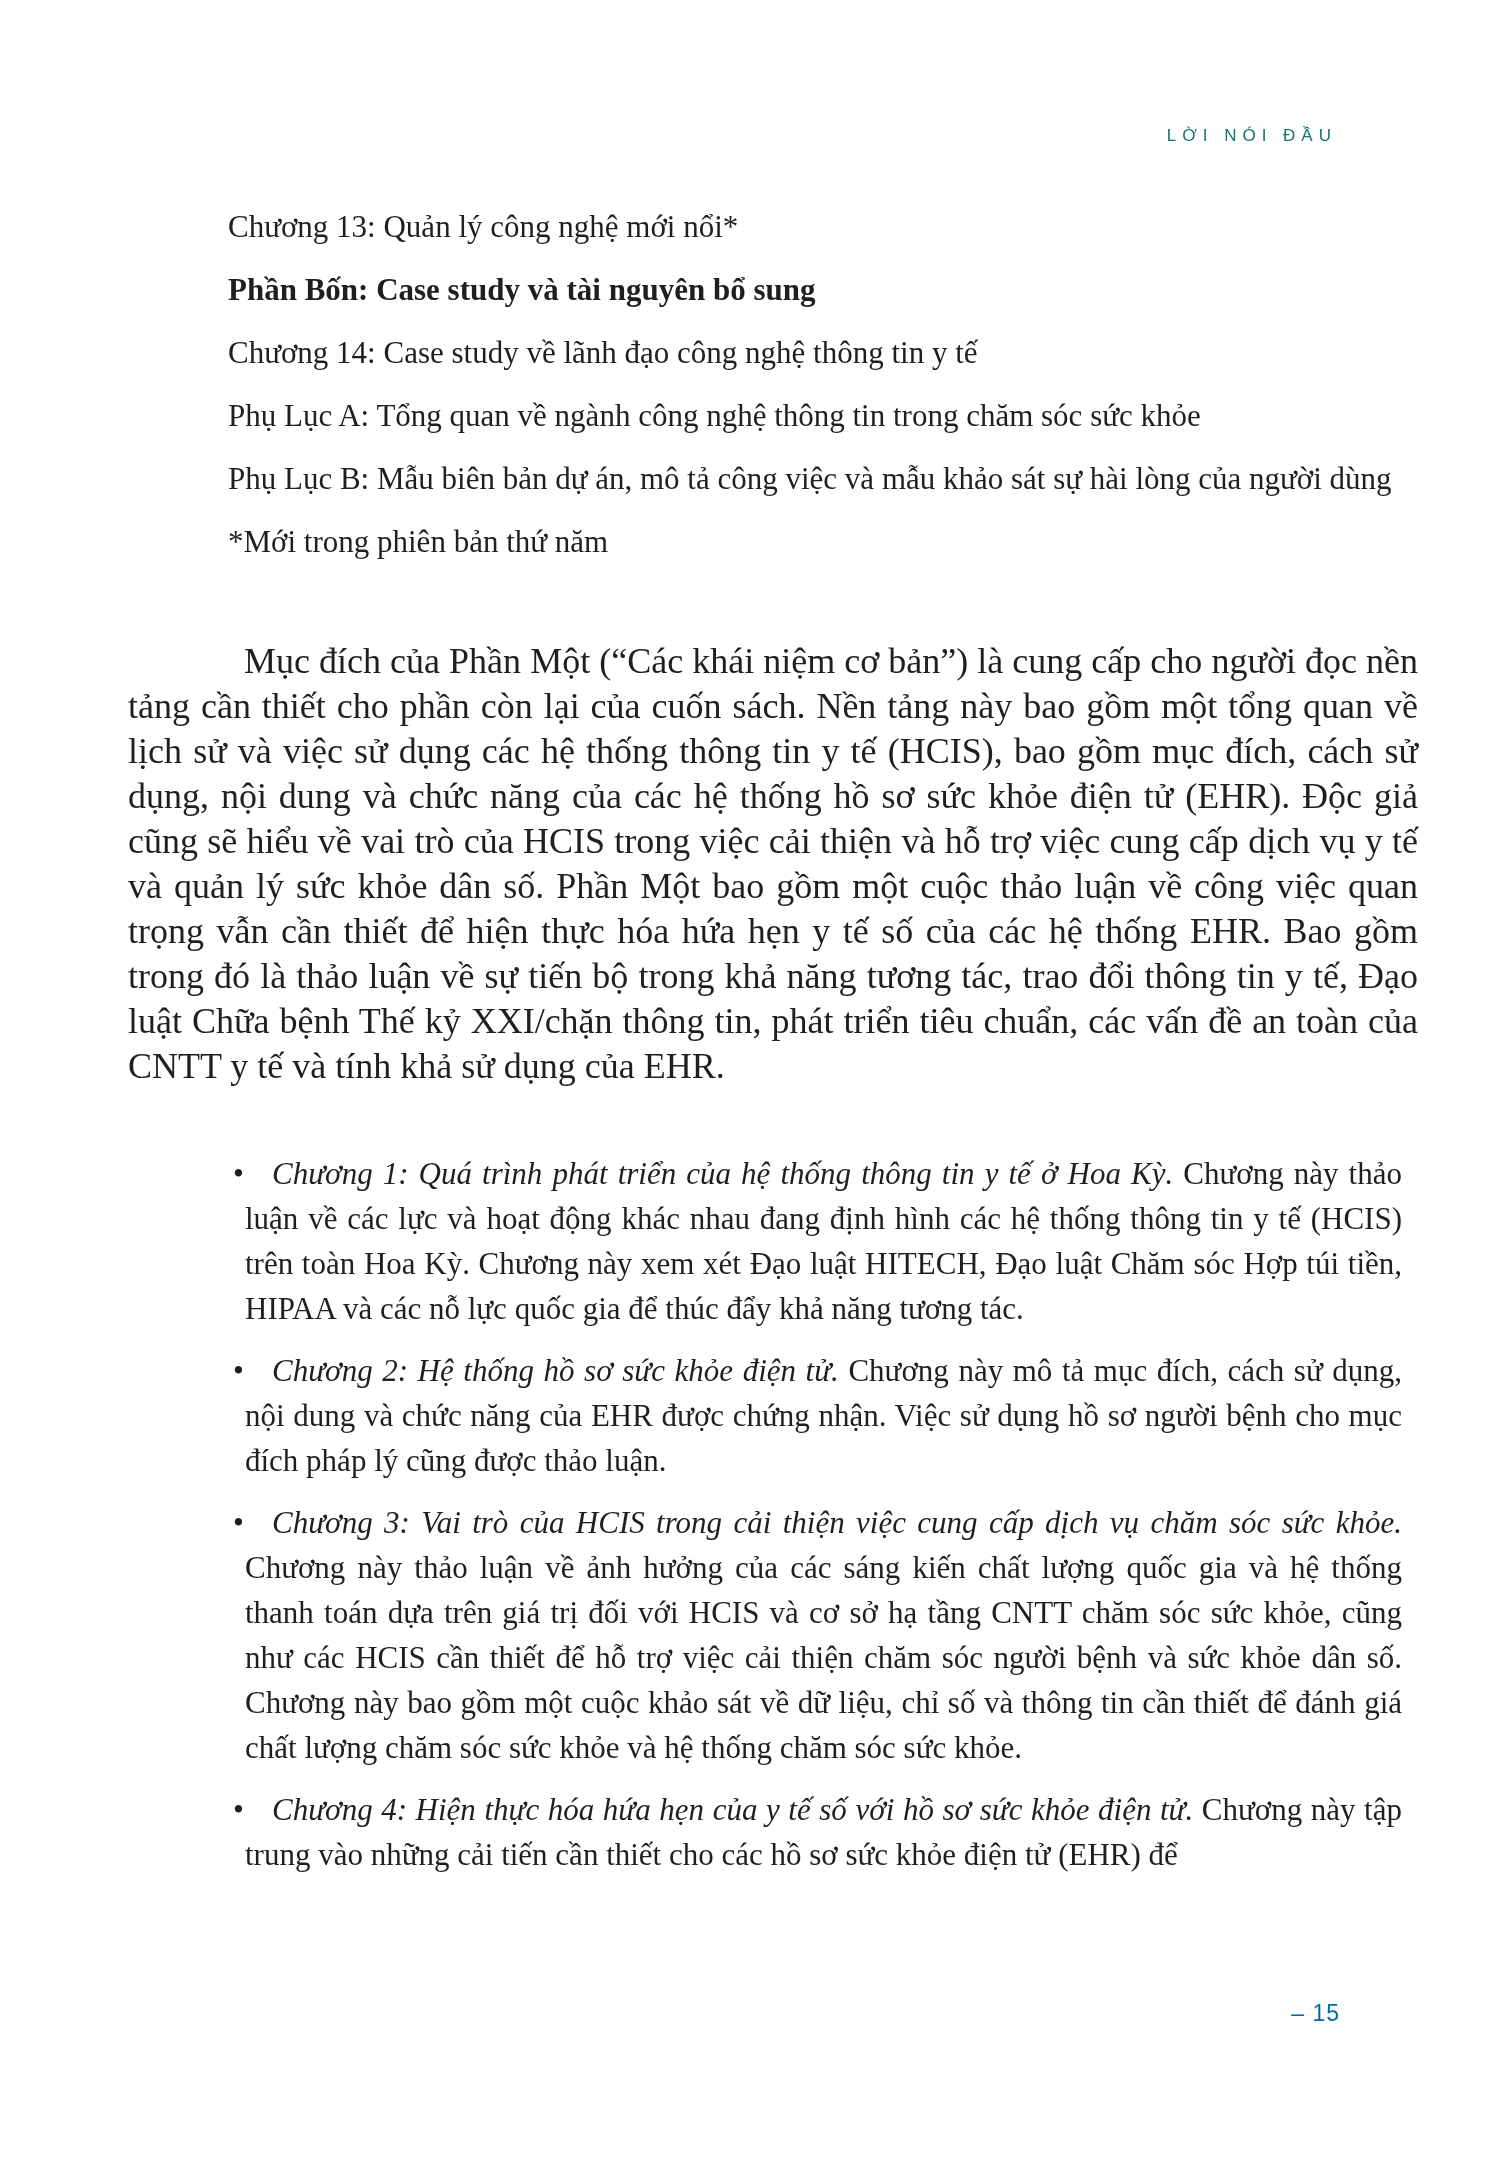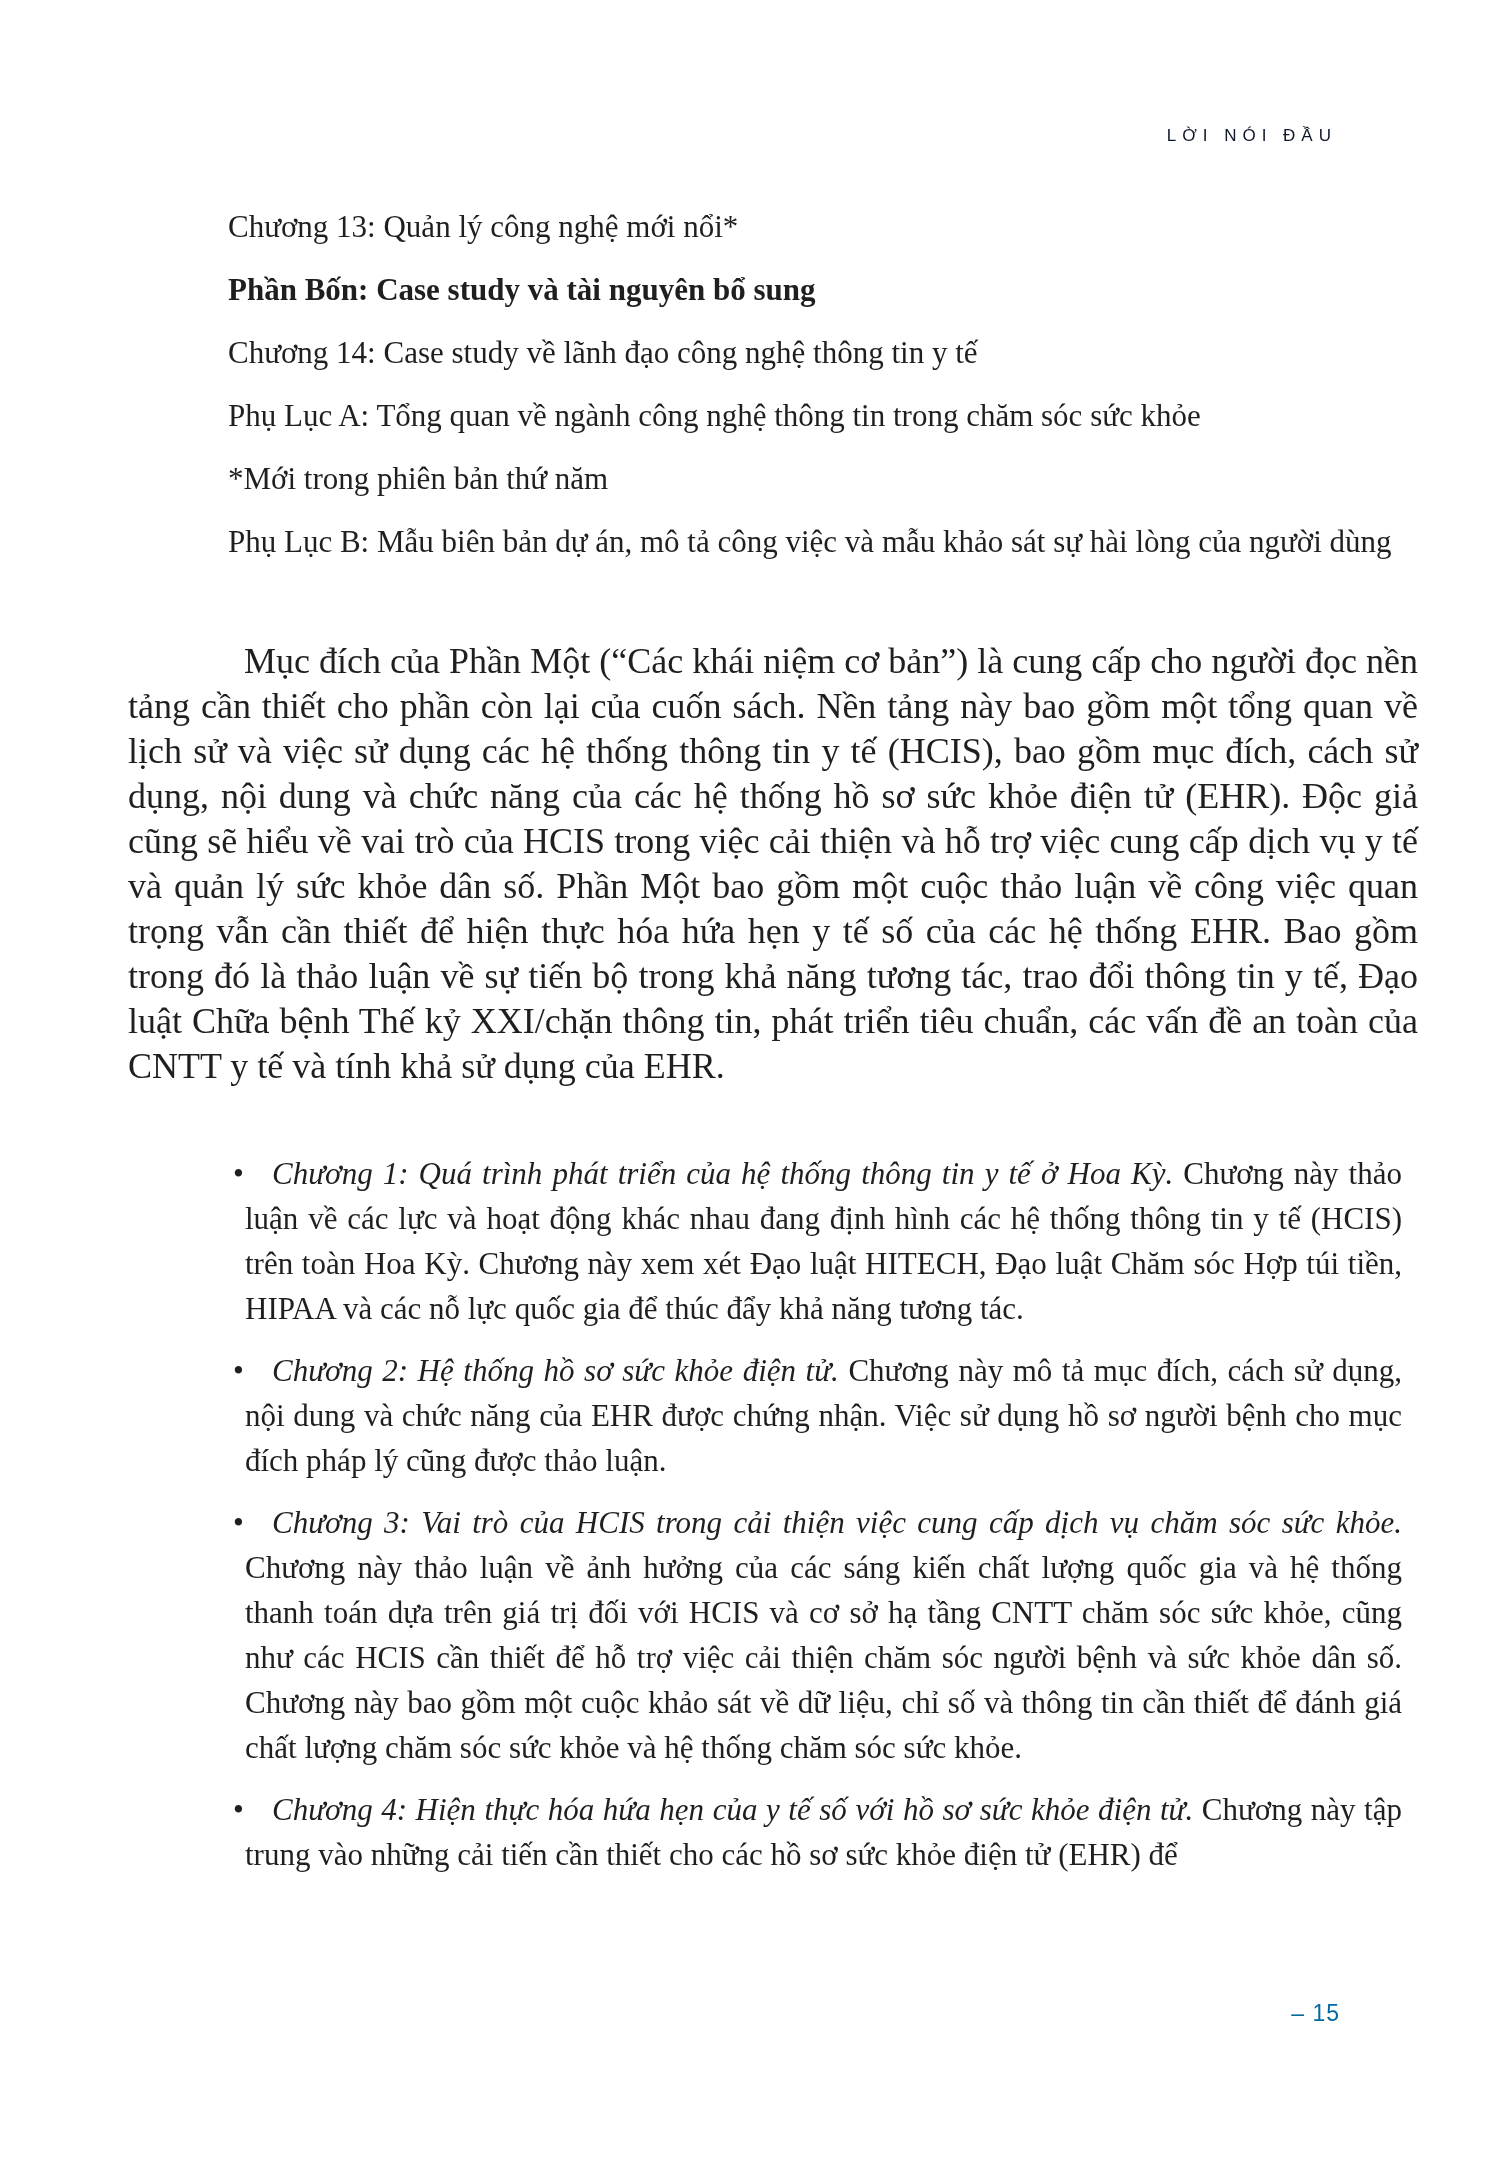--- a/index.html
+++ b/index.html
@@ -14,21 +14,21 @@
     overflow: hidden;
   }
   .running-head {
     position: absolute;
     top: 126px;
     right: 175px;
     font-family: "Liberation Sans", "DejaVu Sans", sans-serif;
     font-size: 17px;
     font-weight: 400;
     letter-spacing: 6px;
-    color: #0f172a;
+    color: #0f766e;
     white-space: nowrap;
   }
   .toc {
     position: absolute;
     top: 204px;
     left: 228px;
     width: 1174px;
   }
   .toc-item {
     margin: 0 0 18px 0;
@@ -93,22 +93,22 @@
 
 <div class="page">
 
   <div class="running-head">LỜI NÓI ĐẦU</div>
 
   <div class="toc">
     <p class="toc-item">Chương 13: Quản lý công nghệ mới nổi*</p>
     <p class="toc-item bold">Phần Bốn: Case study và tài nguyên bổ sung</p>
     <p class="toc-item">Chương 14: Case study về lãnh đạo công nghệ thông tin y tế</p>
     <p class="toc-item">Phụ Lục A: Tổng quan về ngành công nghệ thông tin trong chăm sóc sức khỏe</p>
+    <p class="toc-item">Phụ Lục B: Mẫu biên bản dự án, mô tả công việc và mẫu khảo sát sự hài lòng của người dùng</p>
     <p class="toc-item">*Mới trong phiên bản thứ năm</p>
-    <p class="toc-item">Phụ Lục B: Mẫu biên bản dự án, mô tả công việc và mẫu khảo sát sự hài lòng của người dùng</p>
   </div>
 
   <p class="para">Mục đích của Phần Một (“Các khái niệm cơ bản”) là cung cấp cho người đọc nền tảng cần thiết cho phần còn lại của cuốn sách. Nền tảng này bao gồm một tổng quan về lịch sử và việc sử dụng các hệ thống thông tin y tế (HCIS), bao gồm mục đích, cách sử dụng, nội dung và chức năng của các hệ thống hồ sơ sức khỏe điện tử (EHR). Độc giả cũng sẽ hiểu về vai trò của HCIS trong việc cải thiện và hỗ trợ việc cung cấp dịch vụ y tế và quản lý sức khỏe dân số. Phần Một bao gồm một cuộc thảo luận về công việc quan trọng vẫn cần thiết để hiện thực hóa hứa hẹn y tế số của các hệ thống EHR. Bao gồm trong đó là thảo luận về sự tiến bộ trong khả năng tương tác, trao đổi thông tin y tế, Đạo luật Chữa bệnh Thế kỷ XXI/chặn thông tin, phát triển tiêu chuẩn, các vấn đề an toàn của CNTT y tế và tính khả sử dụng của EHR.</p>
 
 
   <div class="bullets">
 
     <div class="bullet-item">
       <span class="marker">•</span>
       <span class="btitle">Chương 1: Quá trình phát triển của hệ thống thông tin y tế ở Hoa Kỳ.</span>

